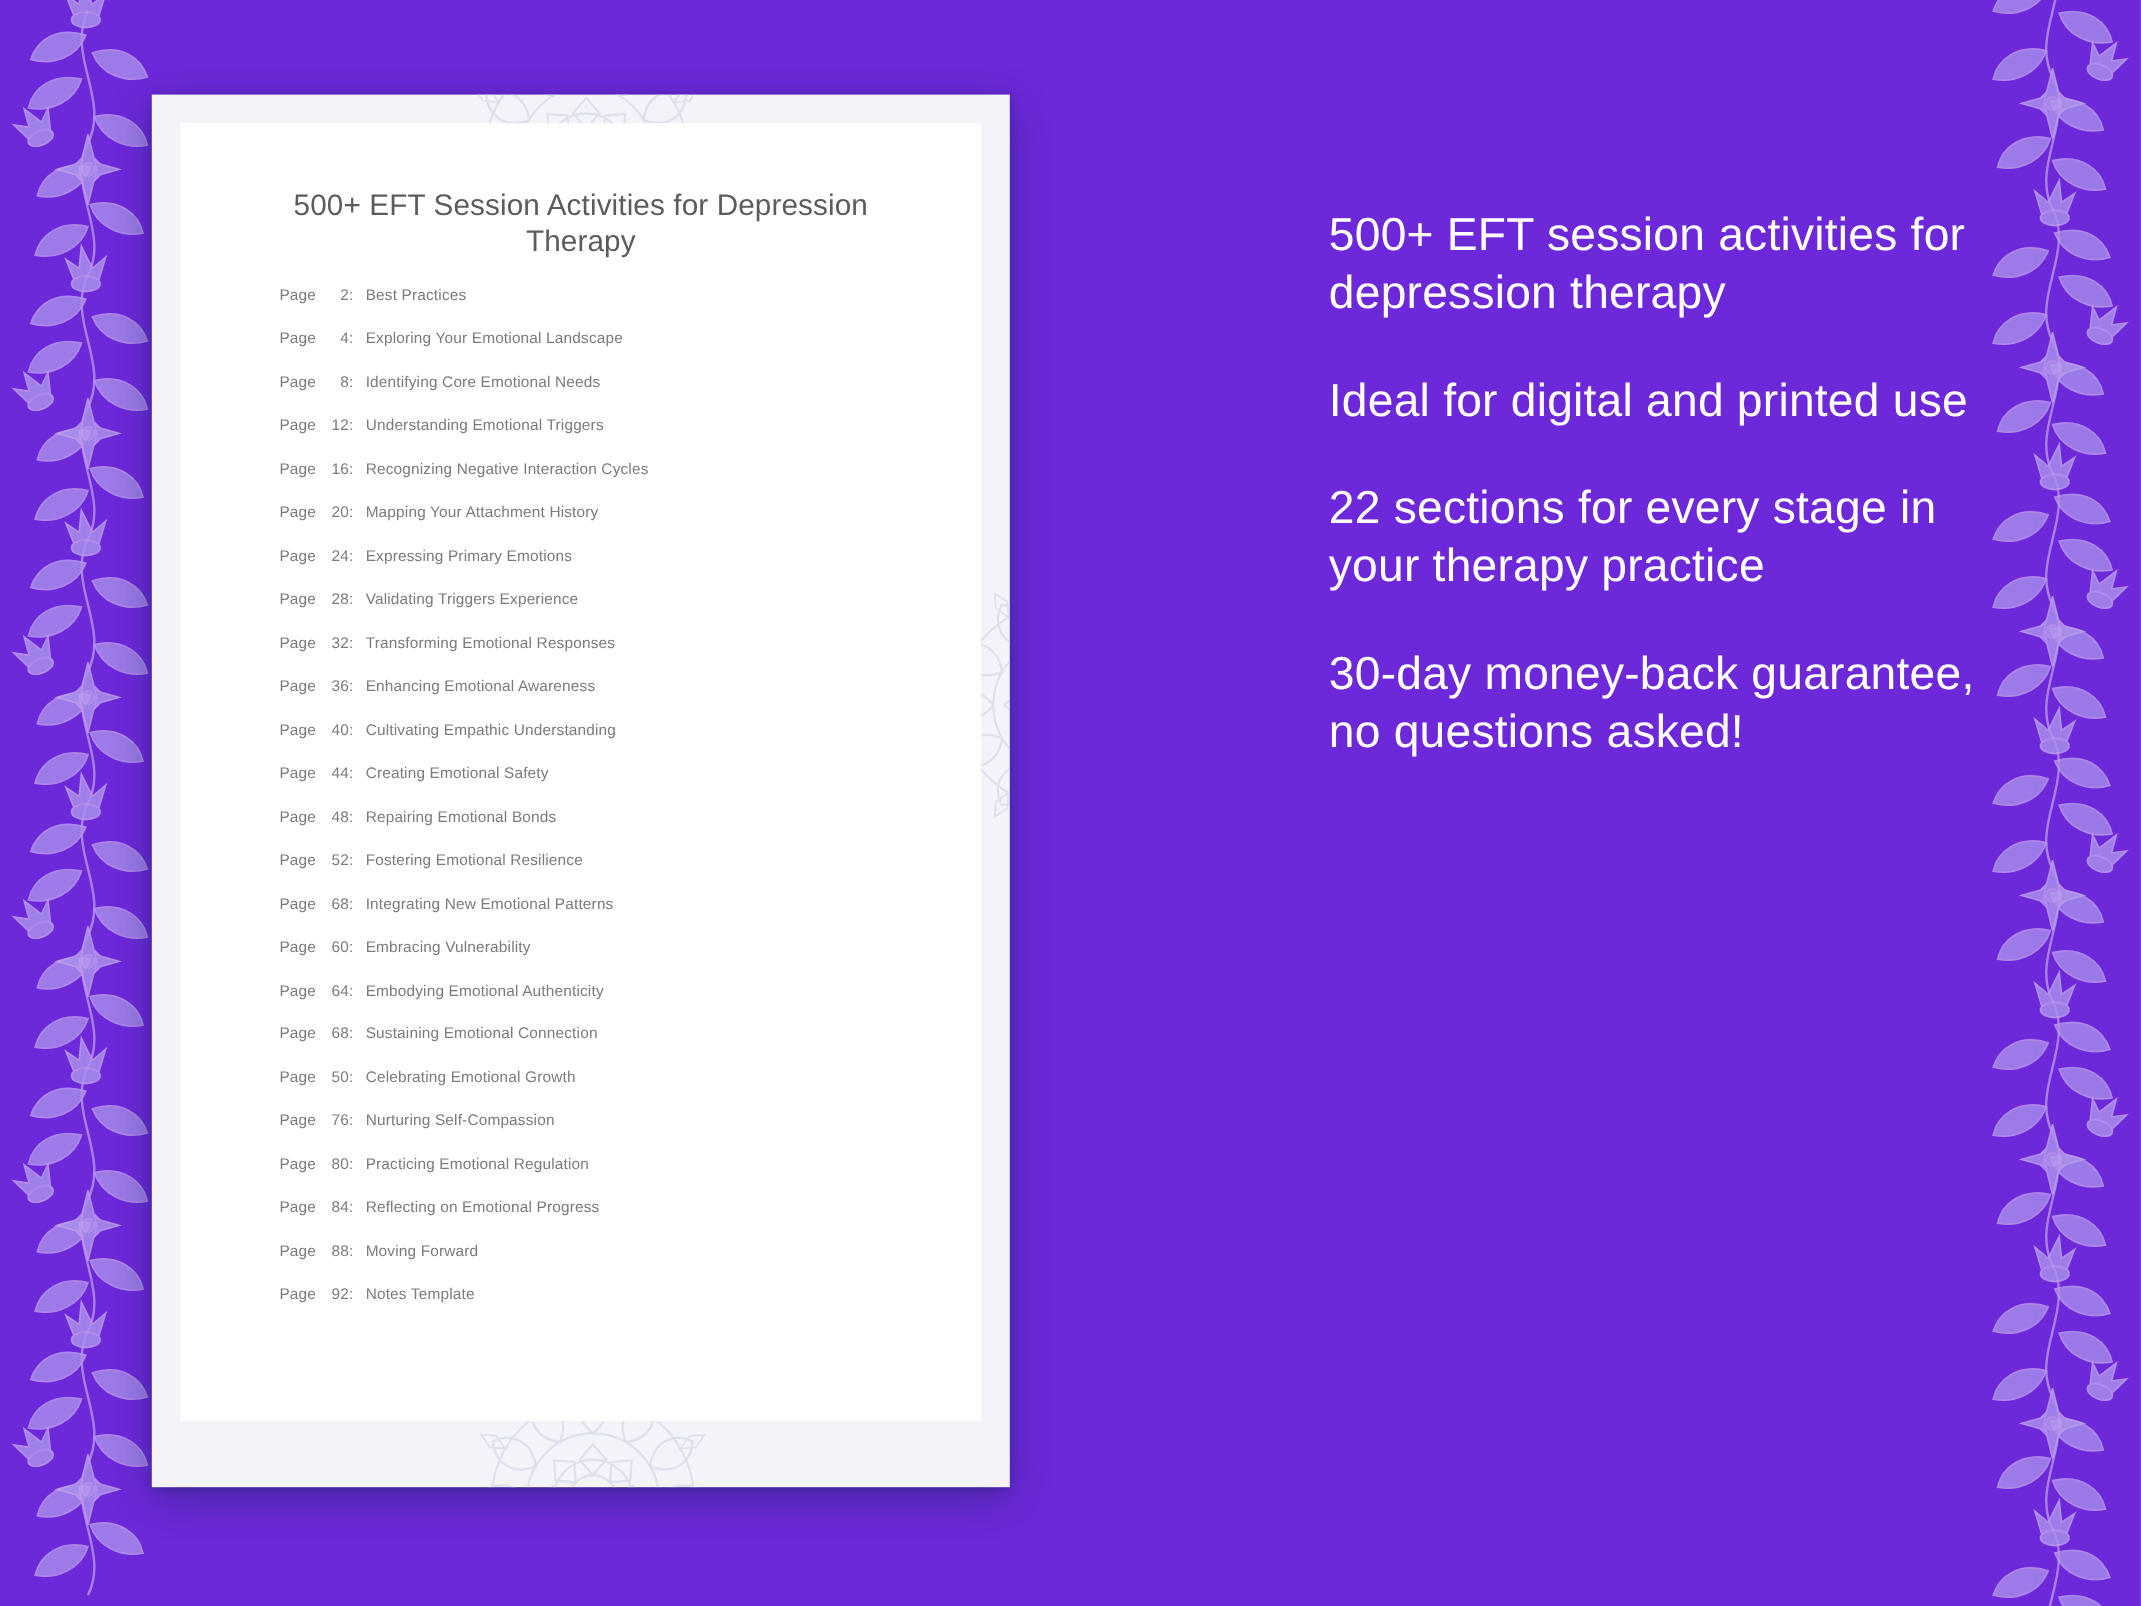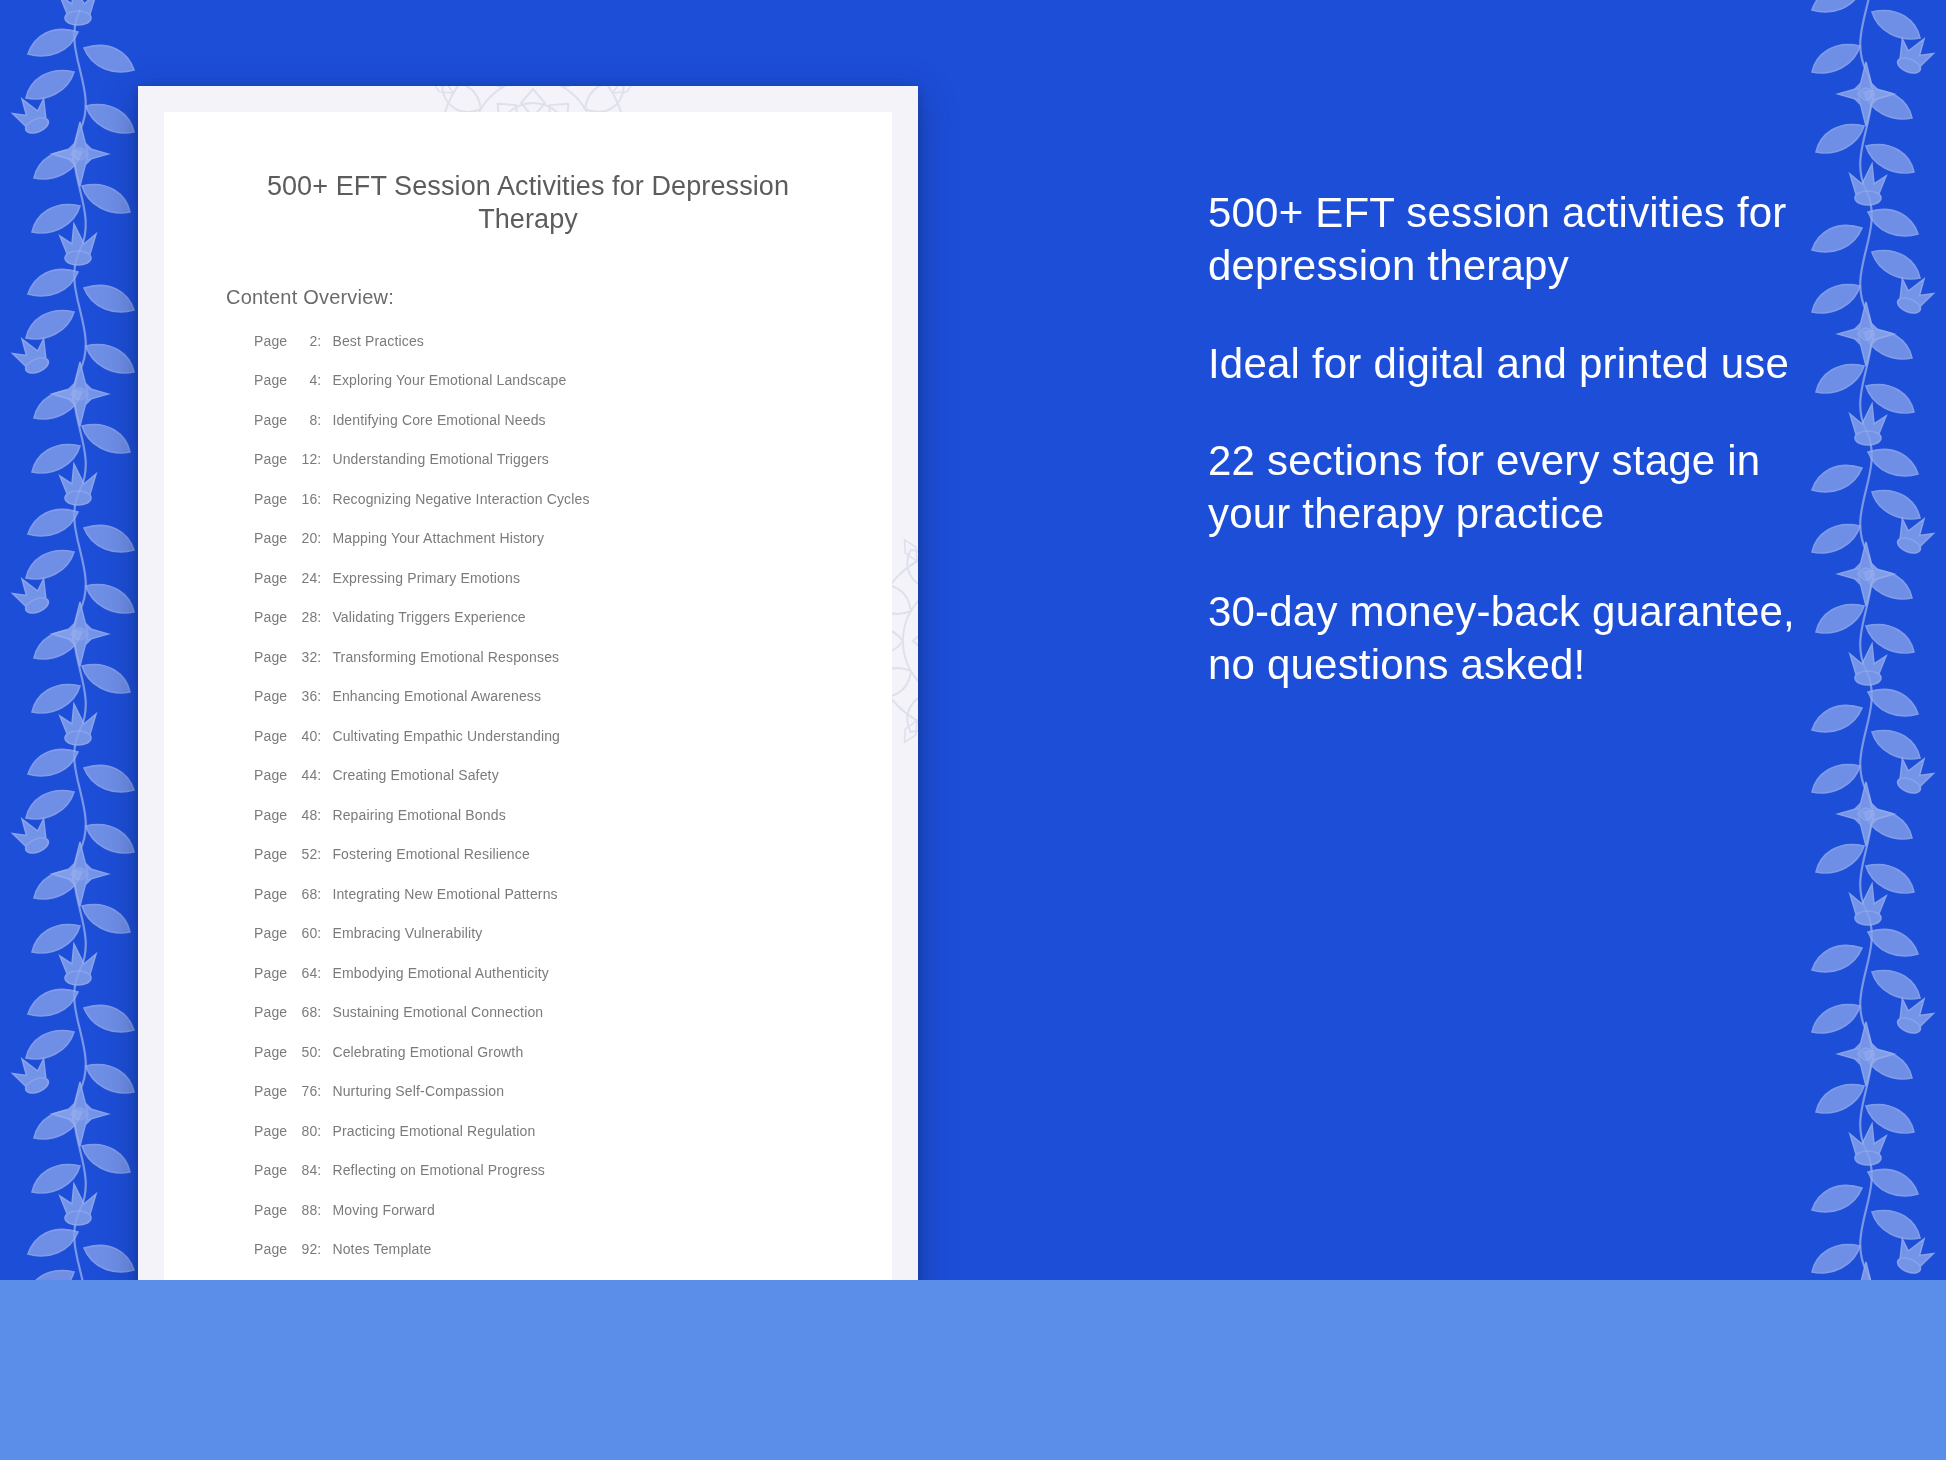--- a/index.html
+++ b/index.html
@@ -10,22 +10,22 @@
     width: 1946px;
     height: 1460px;
     overflow: hidden;
     font-family: "Liberation Sans", sans-serif;
     background: #5b8ee8;
   }
 
   #stage {
     position: relative;
     width: 1946px;
-    height: 1280px;
-    background: #1d4ed8;
+    height: 1460px;
+    background: #6d28d9;
     overflow: hidden;
   }
 
   
   .floral-border {
     position: absolute;
     top: 0;
     height: 1460px;
     width: 180px;
     pointer-events: none;
@@ -256,21 +256,20 @@
     <div class="card-watermark wm-right">
       <svg viewBox="0 0 250 250" width="250" height="250">
           <use href="#mandala"></use>
         </svg>
     </div>
 
     <div id="doc-page">
 
       <h1 id="doc-title">500+ EFT Session Activities for Depression Therapy</h1>
 
-      <div id="content-overview-label">Content Overview:</div>
 
       <ul id="toc-list">
           <li class="toc-row"><span class="toc-page-label">Page</span>&nbsp;<span class="toc-page-num">2</span><span class="toc-colon">:</span><span class="toc-title">Best Practices</span></li>
           <li class="toc-row"><span class="toc-page-label">Page</span>&nbsp;<span class="toc-page-num">4</span><span class="toc-colon">:</span><span class="toc-title">Exploring Your Emotional Landscape</span></li>
           <li class="toc-row"><span class="toc-page-label">Page</span>&nbsp;<span class="toc-page-num">8</span><span class="toc-colon">:</span><span class="toc-title">Identifying Core Emotional Needs</span></li>
           <li class="toc-row"><span class="toc-page-label">Page</span>&nbsp;<span class="toc-page-num">12</span><span class="toc-colon">:</span><span class="toc-title">Understanding Emotional Triggers</span></li>
           <li class="toc-row"><span class="toc-page-label">Page</span>&nbsp;<span class="toc-page-num">16</span><span class="toc-colon">:</span><span class="toc-title">Recognizing Negative Interaction Cycles</span></li>
           <li class="toc-row"><span class="toc-page-label">Page</span>&nbsp;<span class="toc-page-num">20</span><span class="toc-colon">:</span><span class="toc-title">Mapping Your Attachment History</span></li>
           <li class="toc-row"><span class="toc-page-label">Page</span>&nbsp;<span class="toc-page-num">24</span><span class="toc-colon">:</span><span class="toc-title">Expressing Primary Emotions</span></li>
           <li class="toc-row"><span class="toc-page-label">Page</span>&nbsp;<span class="toc-page-num">28</span><span class="toc-colon">:</span><span class="toc-title">Validating Triggers Experience</span></li>

